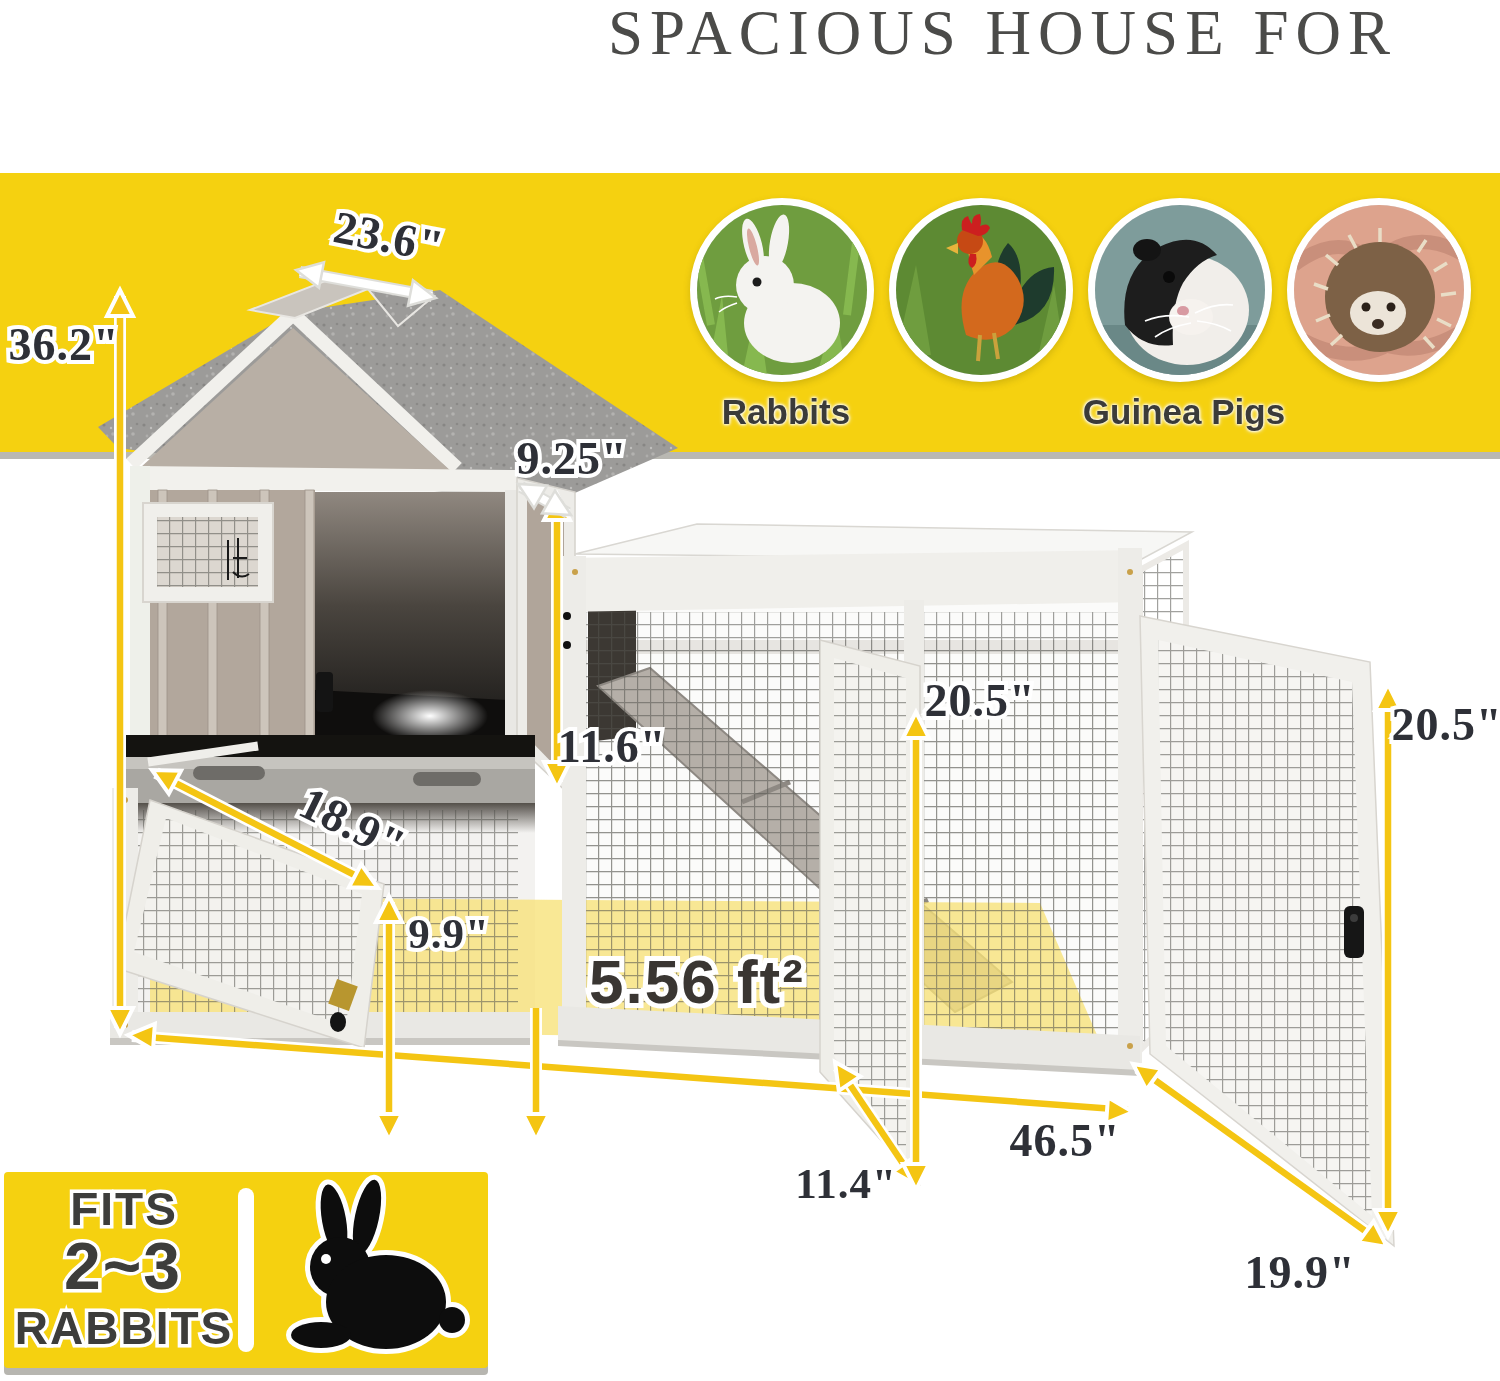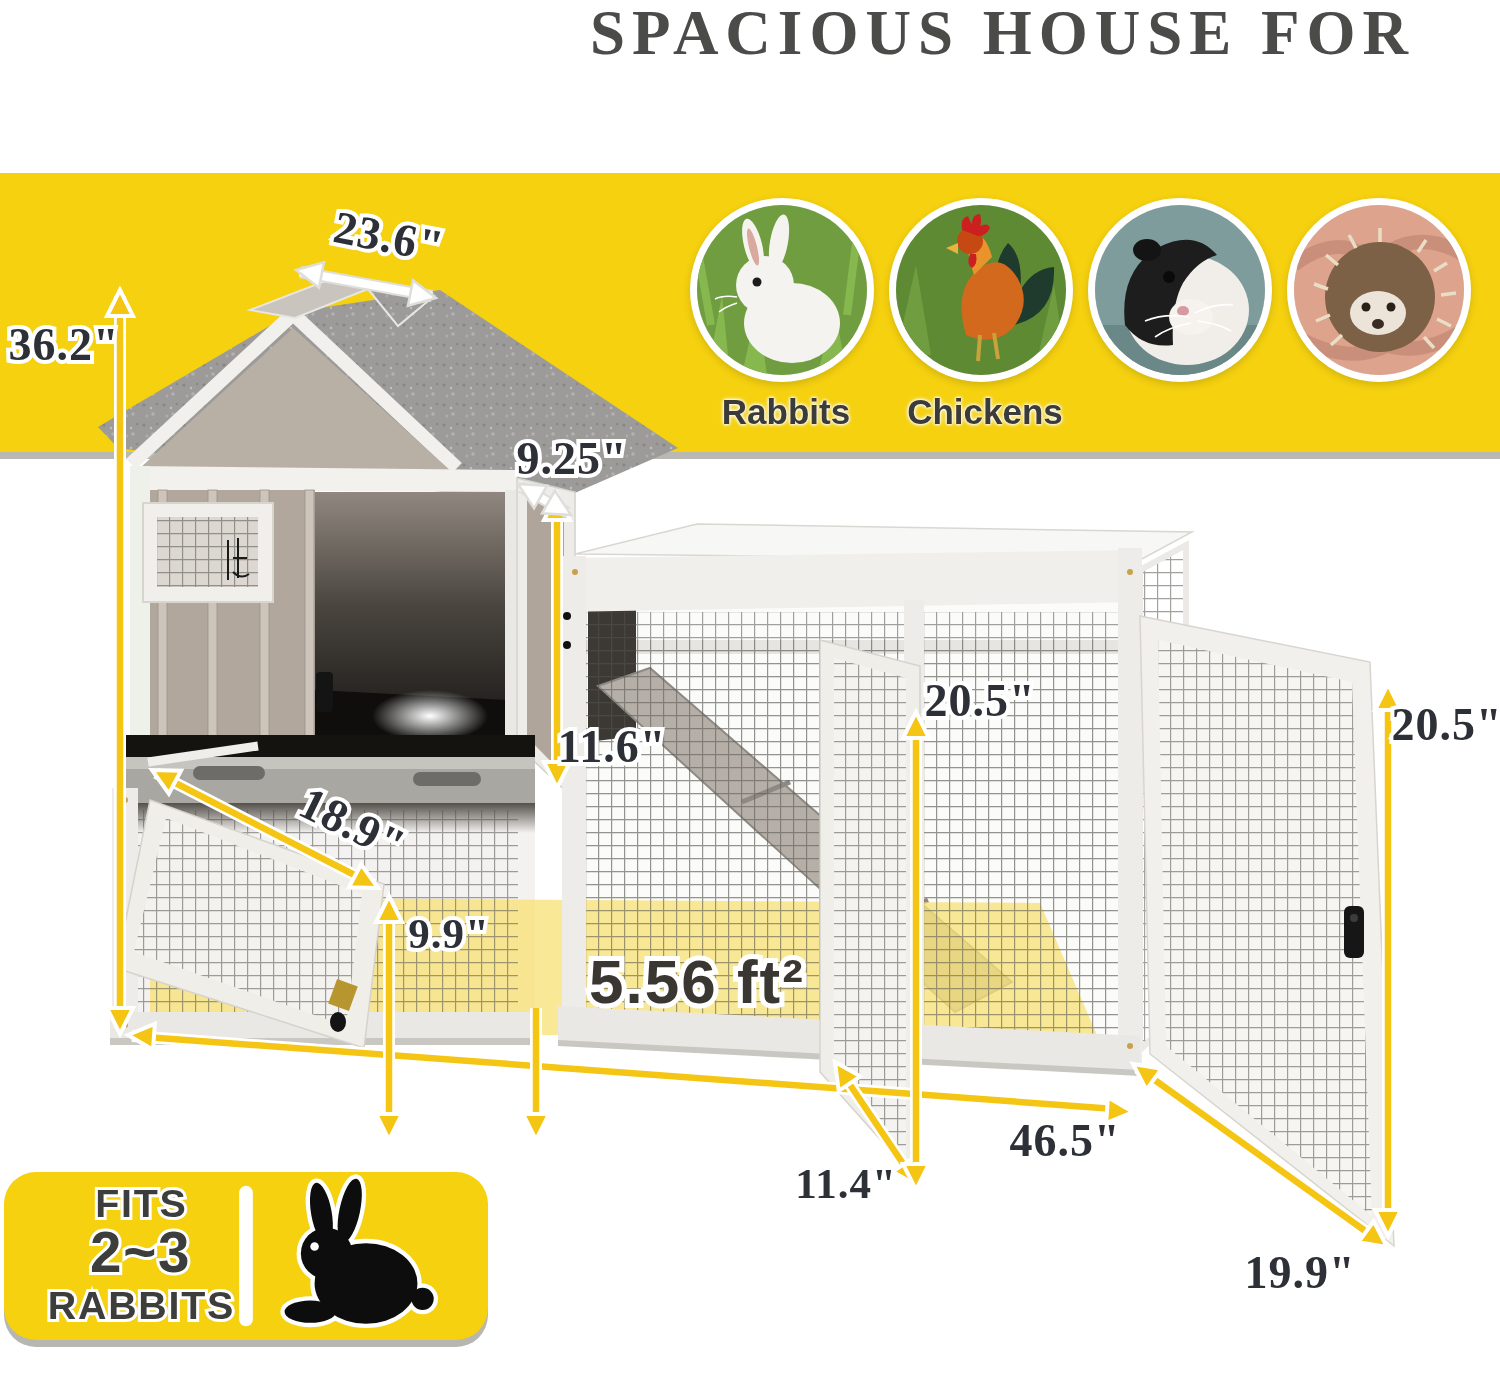--- a/index.html
+++ b/index.html
@@ -1,20 +1,20 @@
 <!DOCTYPE html>
 <html><head>
 <meta charset="utf-8">
 <style>
   html,body{margin:0;padding:0;}
   body{width:1500px;height:1381px;position:relative;background:#ffffff;overflow:hidden;
        font-family:"Liberation Sans", sans-serif;}
   
   .title{position:absolute;top:0;left:505px;width:995px;text-align:center;
-         font-family:"Liberation Serif", serif;font-weight:bold;font-size:63px;
+         font-family:"Liberation Serif", serif;font-weight:normal;font-size:63px;
          letter-spacing:7px;line-height:67px;color:#4b4b49;}
   
   .banner{position:absolute;left:0;top:173px;width:1500px;height:279px;background:#F5D110;
           border-bottom:7px solid #b9b8b2;}
   .pet-circle{position:absolute;width:170px;height:170px;border-radius:50%;
               border:7px solid #ffffff;overflow:hidden;box-shadow:0 3px 7px rgba(90,80,0,.22);
               background:#dddddd;}
   .pet-circle svg{display:block;width:100%;height:100%;}
   .pet-label{position:absolute;top:219px;width:220px;text-align:center;
              font-weight:bold;font-size:35px;color:#3b3b39;
@@ -26,22 +26,22 @@
   .dim-s{font-size:43px;}
   .area{font:bold 62px "Liberation Sans", sans-serif;fill:#3a3632;stroke:#ffffff;stroke-width:10px;
         paint-order:stroke;letter-spacing:2px;}
   .wl{stroke:#ffffff;stroke-width:12px;fill:none;}
   .yl{stroke:#F4C513;stroke-width:6.5px;fill:none;}
   .yh{fill:#F4C513;stroke:#ffffff;stroke-width:4px;}
   .whu{stroke:#dededa;stroke-width:12px;fill:none;}
   .whl{stroke:#ffffff;stroke-width:8px;fill:none;}
   .wh{fill:#ffffff;stroke:#dededa;stroke-width:2.5px;}
   
-  .badge{position:absolute;left:4px;top:1172px;width:484px;height:168px;background:#F5D110;
-         border-radius:32px;box-shadow:0 7px 0 #b7b6b0;}
+  .badge{position:absolute;left:4px;top:1172px;width:484px;height:196px;background:#F5D110;
+         border-radius:4px;box-shadow:0 7px 0 #b7b6b0;}
   .badge svg{display:block;width:100%;height:100%;}
   .bt{font:bold 46px "Liberation Sans", sans-serif;fill:#3d3d3b;stroke:#ffffff;stroke-width:7px;
       paint-order:stroke;letter-spacing:2px;}
   .bt-big{font-size:66px;}
 </style>
 </head>
 <body>
 
 <div class="title">
   <div>SPACIOUS HOUSE FOR</div>
@@ -72,35 +72,35 @@
       <path d="M118 120 q42 -10 40 -58 q-22 2 -34 24 q4 -34 -12 -48 q-14 16 -12 44" fill="#1e3b2d"></path>
       <path d="M70 130 q-12 -40 8 -62 q26 -24 44 6 q14 26 -6 50 q-20 18 -46 6" fill="#d3691d"></path>
       <path d="M78 70 q-10 -28 -4 -44 q16 2 22 26" fill="#e8932c"></path>
       <circle cx="74" cy="36" r="13" fill="#c64914"></circle>
       <path d="M66 25 q-2 -12 6 -14 q2 6 4 8 q0 -10 8 -10 q2 8 0 12 q8 -4 10 2 q-4 8 -12 8" fill="#cc1f1f"></path>
       <path d="M62 38 l-12 5 l12 6 z" fill="#e8b43c"></path>
       <path d="M74 49 q-4 10 2 14 q6 -4 4 -14" fill="#cc1f1f"></path>
       <path d="M84 130 l-2 26 m16 -28 l4 26" stroke="#caa23c" stroke-width="4"></path>
     </svg>
   </div>
-  <div class="pet-label" style="left:875px">Chickens</div>
 
   <div class="pet-circle" style="left:1088px;top:25px">
     <svg viewBox="0 0 170 170">
       <rect width="170" height="170" fill="#7e9c9b"></rect>
       <rect y="120" width="170" height="50" fill="#6a8887"></rect>
       <ellipse cx="92" cy="105" rx="62" ry="55" fill="#f1eeea"></ellipse>
       <path d="M30 120 q-6 -55 34 -78 q36 -18 58 8 q-20 6 -34 28 q-12 22 -10 62 q-30 4 -48 -20" fill="#1d1d1d"></path>
       <ellipse cx="52" cy="45" rx="14" ry="11" fill="#141414"></ellipse>
       <circle cx="74" cy="72" r="6" fill="#0a0a0a"></circle>
       <ellipse cx="96" cy="112" rx="22" ry="18" fill="#f6f2ee"></ellipse>
       <ellipse cx="88" cy="106" rx="6" ry="5" fill="#d89aa2"></ellipse>
       <path d="M94 112 q-24 -4 -44 4 M96 118 q-22 4 -36 14 M100 108 q20 -10 38 -8 M102 116 q20 2 34 10" stroke="#ffffff" stroke-width="1.6" fill="none"></path>
     </svg>
   </div>
+  <div class="pet-label" style="left:1074px">Guinea Pigs</div>
 
   <div class="pet-circle" style="left:1287px;top:25px">
     <svg viewBox="0 0 170 170">
       <rect width="170" height="170" fill="#dda38d"></rect>
       <path d="M0 60 q40 -30 70 -10 M170 50 q-40 -24 -75 -4 M0 130 q50 30 90 12 M170 125 q-45 28 -82 14" stroke="#c98f7b" stroke-width="14" fill="none"></path>
       <circle cx="86" cy="92" r="55" fill="#7d6146"></circle>
       <g stroke="#e9ddc6" stroke-width="3.5">
         <path d="M86 37 l0 -14 M62 43 l-7 -13 M44 60 l-12 -10 M34 84 l-14 -5 M36 110 l-14 6 M48 130 l-11 10 M124 47 l8 -12 M140 66 l13 -8 M147 90 l15 -2 M143 114 l14 7 M130 132 l10 11"></path>
       </g>
       <ellipse cx="84" cy="108" rx="28" ry="22" fill="#ece4d8"></ellipse>

